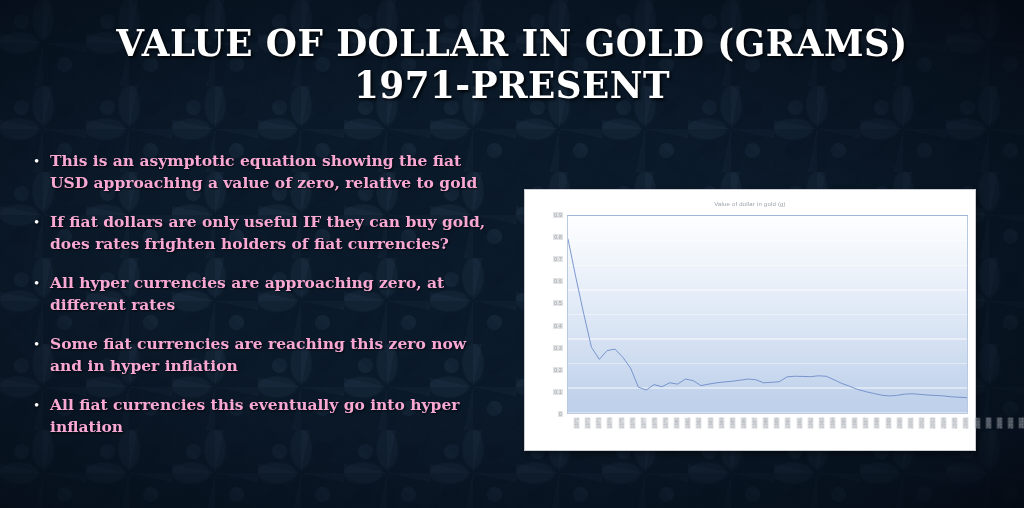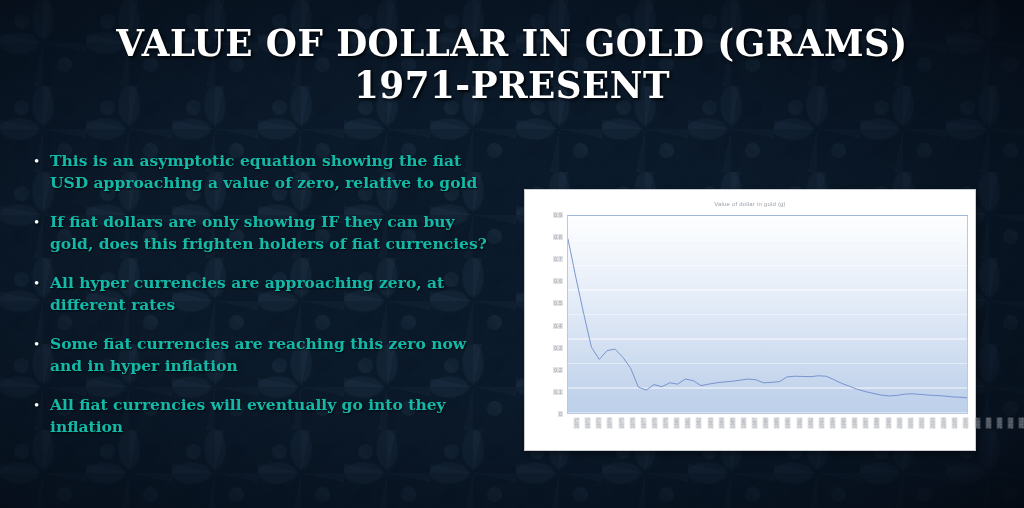--- a/index.html
+++ b/index.html
@@ -94,21 +94,21 @@
     flex: 0 0 auto;
     width: 16px;
     color: #ffffff;
     font-size: 15px;
     line-height: 22px;
     text-align: left;
     text-shadow: 1px 1px 2px rgba(0,0,0,0.75);
   }
   .btext {
     flex: 1 1 auto;
-    color: #14b8a6;
+    color: #f9a8d4;
     font-family: "DejaVu Serif", "Liberation Serif", serif;
     font-weight: bold;
     font-size: 15.5px;
     line-height: 22px;
     text-shadow: 1px 1px 2px rgba(0,0,0,0.7);
   }
 
   
   #chart-panel {
     position: absolute;
@@ -220,33 +220,33 @@
 
   <div id="title">Value of Dollar in Gold (Grams) 1971-Present</div>
 
   <div id="bullets">
       <div class="bullet">
         <span class="dot">•</span>
         <span class="btext">This is an asymptotic equation showing the fiat USD approaching a value of zero, relative to gold</span>
       </div>
       <div class="bullet">
         <span class="dot">•</span>
-        <span class="btext">If fiat dollars are only showing IF they can buy gold, does this frighten holders of fiat currencies?</span>
+        <span class="btext">If fiat dollars are only useful IF they can buy gold, does rates frighten holders of fiat currencies?</span>
       </div>
       <div class="bullet">
         <span class="dot">•</span>
         <span class="btext">All hyper currencies are approaching zero, at different rates</span>
       </div>
       <div class="bullet">
         <span class="dot">•</span>
         <span class="btext">Some fiat currencies are reaching this zero now and in hyper inflation</span>
       </div>
       <div class="bullet">
         <span class="dot">•</span>
-        <span class="btext">All fiat currencies will eventually go into they inflation</span>
+        <span class="btext">All fiat currencies this eventually go into hyper inflation</span>
       </div>
     </div>
 
   <div id="chart-panel">
     <div id="chart-inner">
       <div id="chart-title">Value of dollar in gold (g)</div>
       <div id="y-axis">
           <div class="ytick" style="top: 0%;">0.9</div>
           <div class="ytick" style="top: 11.1111%;">0.8</div>
           <div class="ytick" style="top: 22.2222%;">0.7</div>

